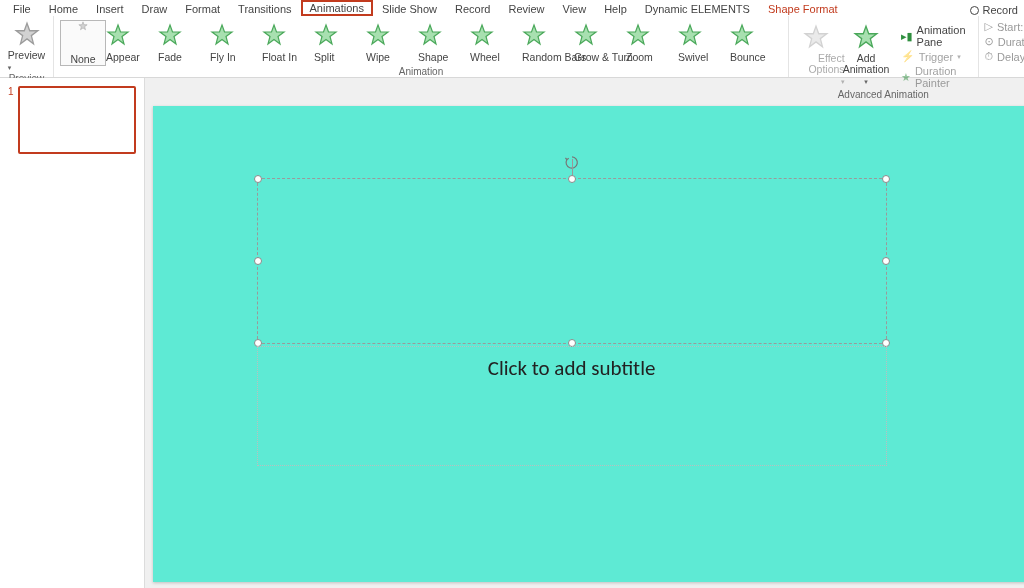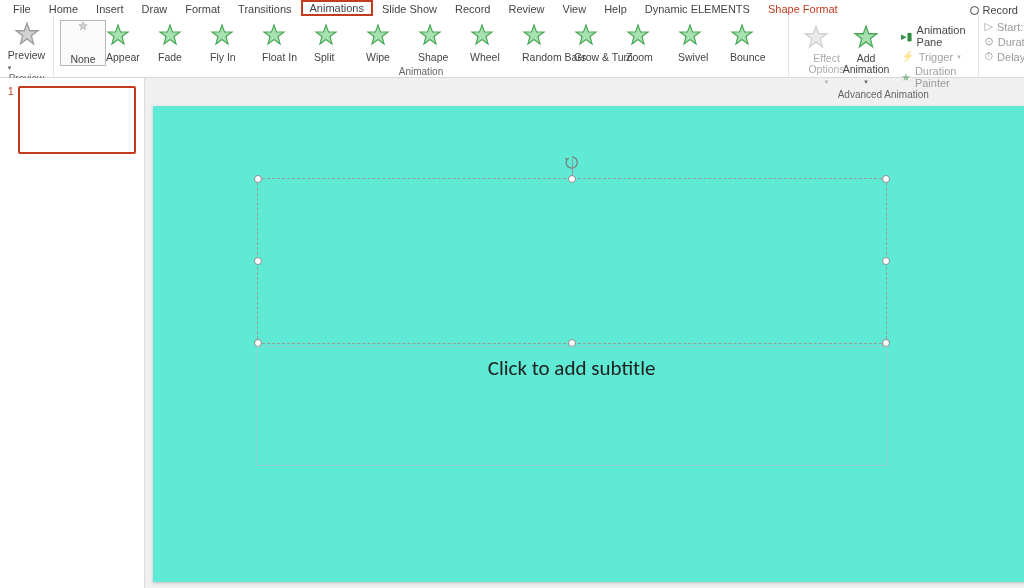--- a/index.html
+++ b/index.html
@@ -208,21 +208,21 @@
 
   <div class="ribbon-group" style="width:196px;">
     <div class="items" style="gap:8px;">
       <div class="big-btn disabled">
         <div class="ico">
           <svg class="star grey" width="26" height="26" viewBox="0 0 24 24">
               <path class="fill" d="M12 2 L14.5 9 L22 9 L16 13.5 L18 21 L12 16.5 L6 21 L8 13.5 L2 9 L9.5 9 Z"></path>
               <path class="stroke" d="M12 2 L14.5 9 L22 9 L16 13.5 L18 21 L12 16.5 L6 21 L8 13.5 L2 9 L9.5 9 Z"></path>
             </svg>
         </div>
-        <span class="lbl" style="white-space:normal;text-align:center;margin-left:21px;">Effect<br>Options <span class="tri">▾</span></span>
+        <span class="lbl" style="white-space:normal;text-align:right;margin-left:21px;">Effect<br>Options <span class="tri">▾</span></span>
       </div>
       <div class="big-btn">
         <div class="ico">
           <svg class="star" width="26" height="26" viewBox="0 0 24 24">
               <path class="fill" d="M12 2 L14.5 9 L22 9 L16 13.5 L18 21 L12 16.5 L6 21 L8 13.5 L2 9 L9.5 9 Z"></path>
               <path class="stroke" d="M12 2 L14.5 9 L22 9 L16 13.5 L18 21 L12 16.5 L6 21 L8 13.5 L2 9 L9.5 9 Z"></path>
             </svg>
         </div>
         <span class="lbl" style="white-space:normal;text-align:center;">Add<br>Animation <span class="tri">▾</span></span>
       </div>

